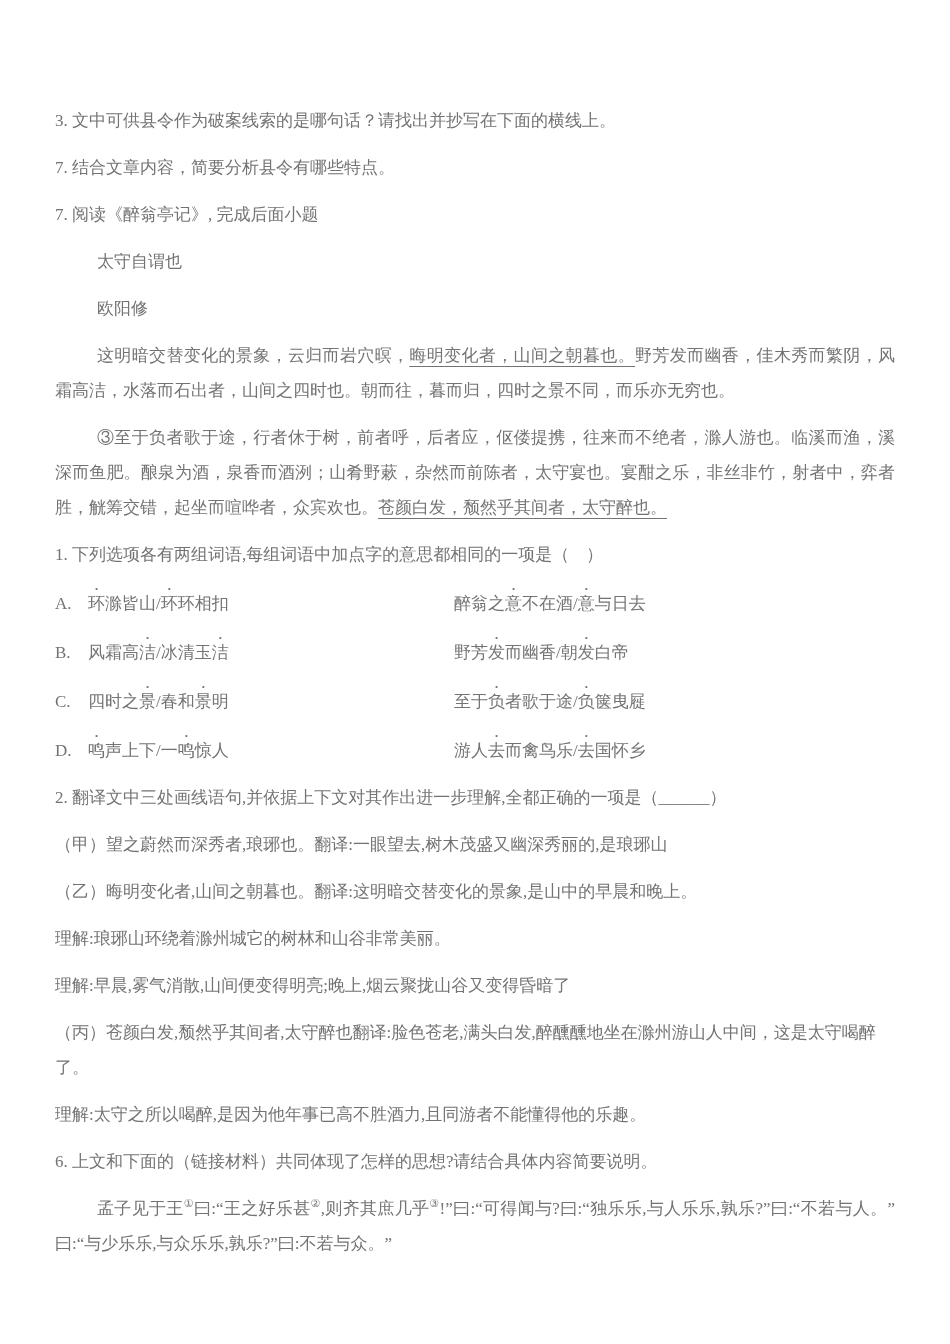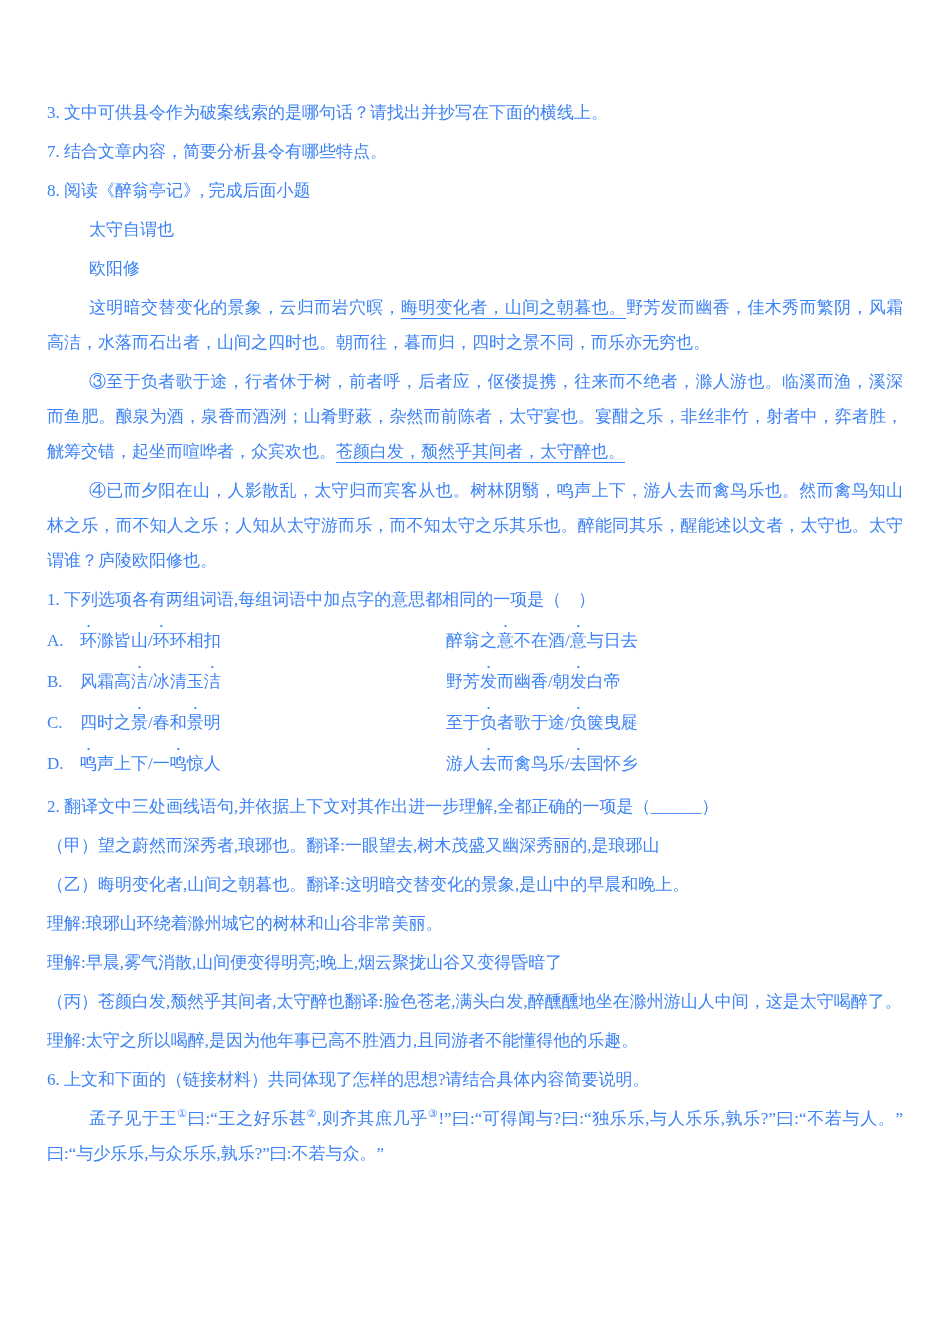--- a/index.html
+++ b/index.html
@@ -2,46 +2,45 @@
 <html><head>
 <meta charset="utf-8">
 <style>
   html,body { margin:0; padding:0; background:#ffffff; }
   .page {
     position:relative; width:950px; height:1344px; background:#ffffff;
     color:#141414; overflow:hidden;
     font-family:"Liberation Serif","DejaVu Serif",serif;
   }
   .content { position:absolute; left:43px; top:91px; width:864px; }
-  p.line { margin:4px; font-size:17px; line-height:35px; color:#3b82f6; }
+  p.line { margin:12px; font-size:17px; line-height:35px; color:#737373; }
   .indent { padding-left:42px; }
   .para { text-align:justify; text-indent:42px; }
   .u { text-decoration:underline; text-underline-offset:5px; text-decoration-thickness:1px; }
   .dot {
     -webkit-text-emphasis:filled dot; text-emphasis:filled dot;
     -webkit-text-emphasis-position:over right; text-emphasis-position:over right;
   }
   .sup { vertical-align:super; font-size:11px; line-height:0; }
   .opt-label { display:inline-block; width:33px; }
   .col1 { display:inline-block; min-width:366px; }
   p[data-name="question-2"] { margin-top:8px; }
 </style>
 </head>
 <body>
 
 <div class="page" data-name="exam-paper-page">
   <div class="content" data-name="document-content">
       <p class="line item" data-name="question-3-prior-text"><span data-name="text-segment">3.  文中可供县令作为破案线索的是哪句话？请找出并抄写在下面的横线上。</span></p>
       <p class="line item" data-name="question-4-prior-text"><span data-name="text-segment">7.  结合文章内容，简要分析县令有哪些特点。</span></p>
-      <p class="line item" data-name="question-8-heading"><span data-name="text-segment">8.  阅读《醉翁亭记》, 完成后面小题</span></p>
+      <p class="line item" data-name="question-8-heading"><span data-name="text-segment">7.  阅读《醉翁亭记》, 完成后面小题</span></p>
       <p class="line indent" data-name="essay-title"><span data-name="text-segment">太守自谓也</span></p>
       <p class="line indent" data-name="essay-author"><span data-name="text-segment">欧阳修</span></p>
       <p class="line para" data-name="essay-paragraph-2"><span data-name="text-segment">这明暗交替变化的景象，云归而岩穴暝，</span><span class="u" data-name="underlined-passage">晦明变化者，山间之朝暮也。</span><span data-name="text-segment">野芳发而幽香，佳木秀而繁阴，风霜高洁，水落而石出者，山间之四时也。朝而往，暮而归，四时之景不同，而乐亦无穷也。</span></p>
       <p class="line para" data-name="essay-paragraph-3"><span data-name="text-segment">③至于负者歌于途，行者休于树，前者呼，后者应，伛偻提携，往来而不绝者，滁人游也。临溪而渔，溪深而鱼肥。酿泉为酒，泉香而酒洌；山肴野蔌，杂然而前陈者，太守宴也。宴酣之乐，非丝非竹，射者中，弈者胜，觥筹交错，起坐而喧哗者，众宾欢也。</span><span class="u" data-name="underlined-passage">苍颜白发，颓然乎其间者，太守醉也。</span></p>
-      <p class="line para" data-name="essay-paragraph-4"><span data-name="text-segment">④已而夕阳在山，人影散乱，太守归而宾客从也。树林阴翳，鸣声上下，游人去而禽鸟乐也。然而禽鸟知山林之乐，而不知人之乐；人知从太守游而乐，而不知太守之乐其乐也。醉能同其乐，醒能述以文者，太守也。太守谓谁？庐陵欧阳修也。</span></p>
       <p class="line item" data-name="question-1"><span data-name="text-segment">1.  下列选项各有两组词语,每组词语中加点字的意思都相同的一项是（　）</span></p>
       <p class="line option" data-name="option-a"><span class="opt-label" data-name="option-label">A.</span><span class="col1" data-name="option-word-pair-1"><span class="dot" data-name="emphasized-char">环</span><span data-name="text-segment">滁皆山/</span><span class="dot" data-name="emphasized-char">环</span><span data-name="text-segment">环相扣</span></span><span data-name="option-word-pair-2"><span data-name="text-segment">醉翁之</span><span class="dot" data-name="emphasized-char">意</span><span data-name="text-segment">不在酒/</span><span class="dot" data-name="emphasized-char">意</span><span data-name="text-segment">与日去</span></span></p>
       <p class="line option" data-name="option-b"><span class="opt-label" data-name="option-label">B.</span><span class="col1" data-name="option-word-pair-1"><span data-name="text-segment">风霜高</span><span class="dot" data-name="emphasized-char">洁</span><span data-name="text-segment">/冰清玉</span><span class="dot" data-name="emphasized-char">洁</span></span><span data-name="option-word-pair-2"><span data-name="text-segment">野芳</span><span class="dot" data-name="emphasized-char">发</span><span data-name="text-segment">而幽香/朝</span><span class="dot" data-name="emphasized-char">发</span><span data-name="text-segment">白帝</span></span></p>
       <p class="line option" data-name="option-c"><span class="opt-label" data-name="option-label">C.</span><span class="col1" data-name="option-word-pair-1"><span data-name="text-segment">四时之</span><span class="dot" data-name="emphasized-char">景</span><span data-name="text-segment">/春和</span><span class="dot" data-name="emphasized-char">景</span><span data-name="text-segment">明</span></span><span data-name="option-word-pair-2"><span data-name="text-segment">至于</span><span class="dot" data-name="emphasized-char">负</span><span data-name="text-segment">者歌于途/</span><span class="dot" data-name="emphasized-char">负</span><span data-name="text-segment">箧曳屣</span></span></p>
       <p class="line option" data-name="option-d"><span class="opt-label" data-name="option-label">D.</span><span class="col1" data-name="option-word-pair-1"><span class="dot" data-name="emphasized-char">鸣</span><span data-name="text-segment">声上下/一</span><span class="dot" data-name="emphasized-char">鸣</span><span data-name="text-segment">惊人</span></span><span data-name="option-word-pair-2"><span data-name="text-segment">游人</span><span class="dot" data-name="emphasized-char">去</span><span data-name="text-segment">而禽鸟乐/</span><span class="dot" data-name="emphasized-char">去</span><span data-name="text-segment">国怀乡</span></span></p>
       <p class="line item" data-name="question-2"><span data-name="text-segment">2.  翻译文中三处画线语句,并依据上下文对其作出进一步理解,全都正确的一项是（______）</span></p>
       <p class="line item" data-name="choice-jia"><span data-name="text-segment">（甲）望之蔚然而深秀者,琅琊也。翻译:一眼望去,树木茂盛又幽深秀丽的,是琅琊山</span></p>
       <p class="line item" data-name="choice-yi"><span data-name="text-segment">（乙）晦明变化者,山间之朝暮也。翻译:这明暗交替变化的景象,是山中的早晨和晚上。</span></p>
       <p class="line item" data-name="choice-jia-understanding"><span data-name="text-segment">理解:琅琊山环绕着滁州城它的树林和山谷非常美丽。</span></p>
       <p class="line item" data-name="choice-yi-understanding"><span data-name="text-segment">理解:早晨,雾气消散,山间便变得明亮;晚上,烟云聚拢山谷又变得昏暗了</span></p>

